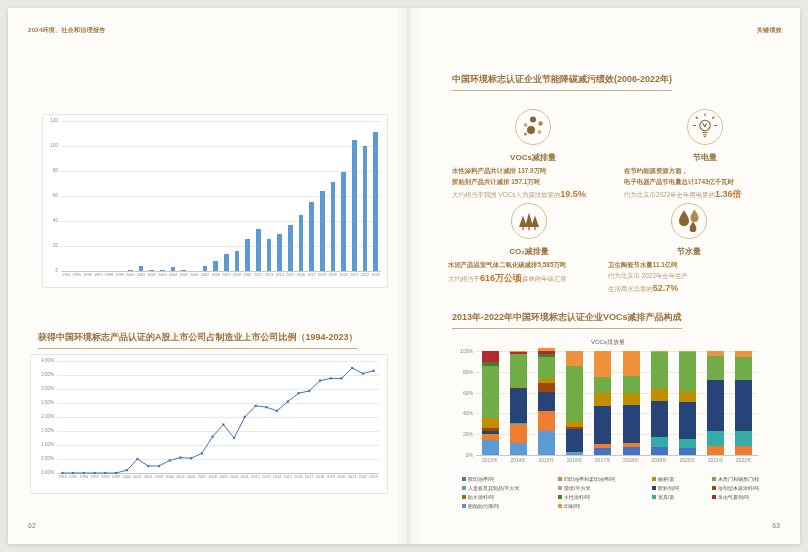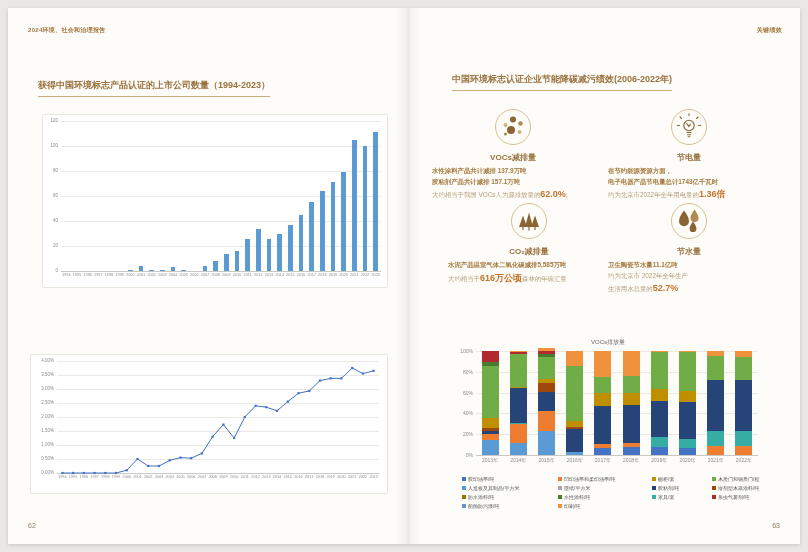--- a/index.html
+++ b/index.html
@@ -44,21 +44,20 @@
   .gridline{position:absolute;height:1px;}
   .chart-subtitle{position:absolute;left:0;right:0;top:0;text-align:center;font-size:6px;color:#666;}
 </style>
 </head>
 <body>
 
 <div class="spread">
 
   <div class="page page-left">
     <div class="running-head rh-left">2024环境、社会和治理报告</div>
-    <div class="sec-title t1">获得中国环境标志产品认证的上市公司数量（1994-2023）</div>
     <div class="chartbox" id="chart1">
         <div class="gridline" style="left: 18px; top: 156px; width: 320px; background: rgb(201, 199, 194);"></div>
         <div class="axis-label" style="left: 0px; top: 153px; width: 15px; text-align: right; font-size: 4.5px;">0</div>
         <div class="gridline" style="left: 18px; top: 131px; width: 320px; background: rgb(235, 233, 228);"></div>
         <div class="axis-label" style="left: 0px; top: 128px; width: 15px; text-align: right; font-size: 4.5px;">20</div>
         <div class="gridline" style="left: 18px; top: 106px; width: 320px; background: rgb(235, 233, 228);"></div>
         <div class="axis-label" style="left: 0px; top: 103px; width: 15px; text-align: right; font-size: 4.5px;">40</div>
         <div class="gridline" style="left: 18px; top: 81px; width: 320px; background: rgb(235, 233, 228);"></div>
         <div class="axis-label" style="left: 0px; top: 78px; width: 15px; text-align: right; font-size: 4.5px;">60</div>
         <div class="gridline" style="left: 18px; top: 56px; width: 320px; background: rgb(235, 233, 228);"></div>
@@ -114,20 +113,21 @@
         <div class="axis-label" style="left: 239px; top: 158px; width: 16.6667px; text-align: center; font-size: 3.8px;">2015</div>
         <div class="axis-label" style="left: 249.667px; top: 158px; width: 16.6667px; text-align: center; font-size: 3.8px;">2016</div>
         <div class="axis-label" style="left: 260.333px; top: 158px; width: 16.6667px; text-align: center; font-size: 3.8px;">2017</div>
         <div class="axis-label" style="left: 271px; top: 158px; width: 16.6667px; text-align: center; font-size: 3.8px;">2018</div>
         <div class="axis-label" style="left: 281.667px; top: 158px; width: 16.6667px; text-align: center; font-size: 3.8px;">2019</div>
         <div class="axis-label" style="left: 292.333px; top: 158px; width: 16.6667px; text-align: center; font-size: 3.8px;">2020</div>
         <div class="axis-label" style="left: 303px; top: 158px; width: 16.6667px; text-align: center; font-size: 3.8px;">2021</div>
         <div class="axis-label" style="left: 313.667px; top: 158px; width: 16.6667px; text-align: center; font-size: 3.8px;">2022</div>
         <div class="axis-label" style="left: 324.333px; top: 158px; width: 16.6667px; text-align: center; font-size: 3.8px;">2023</div>
       </div>
+    <div class="sec-title t2">获得中国环境标志产品认证的A股上市公司占制造业上市公司比例（1994-2023）</div>
     <div class="chartbox" id="chart2">
         <div class="gridline" style="left: 26px; top: 118px; width: 322px; background: rgb(201, 199, 194);"></div>
         <div class="axis-label" style="left: 0px; top: 115px; width: 23px; text-align: right; font-size: 4.5px;">0.00%</div>
         <div class="gridline" style="left: 26px; top: 104px; width: 322px; background: rgb(235, 233, 228);"></div>
         <div class="axis-label" style="left: 0px; top: 101px; width: 23px; text-align: right; font-size: 4.5px;">0.50%</div>
         <div class="gridline" style="left: 26px; top: 90px; width: 322px; background: rgb(235, 233, 228);"></div>
         <div class="axis-label" style="left: 0px; top: 87px; width: 23px; text-align: right; font-size: 4.5px;">1.00%</div>
         <div class="gridline" style="left: 26px; top: 76px; width: 322px; background: rgb(235, 233, 228);"></div>
         <div class="axis-label" style="left: 0px; top: 73px; width: 23px; text-align: right; font-size: 4.5px;">1.50%</div>
         <div class="gridline" style="left: 26px; top: 62px; width: 322px; background: rgb(235, 233, 228);"></div>
@@ -204,36 +204,36 @@
         <div class="axis-label" style="left: 323.533px; top: 120px; width: 16.7333px; text-align: center; font-size: 3.8px;">2022</div>
         <div class="axis-label" style="left: 334.267px; top: 120px; width: 16.7333px; text-align: center; font-size: 3.8px;">2023</div>
       </div>
     <div class="pagenum pn-left">62</div>
   </div>
 
   <div class="page page-right">
     <div class="running-head rh-right">关键绩效</div>
     <div class="sec-title t3">中国环境标志认证企业节能降碳减污绩效(2006-2022年)</div>
     <div id="stats">
-        <div class="stat" style="left: 28px; top: 100px;">
+        <div class="stat" style="left: 48px; top: 100px;">
           <div class="stat-icon" style="width: 38px;"><svg width="38" height="38" viewBox="0 0 38 38">
               <circle cx="19" cy="19" r="17.5" fill="none" stroke="#d6bf94" stroke-width="1"></circle>
               <circle cx="19" cy="11.5" r="3" fill="#8a6533"></circle>
               <circle cx="11.5" cy="17" r="2" fill="#d2b27c"></circle>
               <circle cx="26.5" cy="15.5" r="2.2" fill="#b08a4e"></circle>
               <circle cx="17" cy="22" r="4" fill="#8a6533"></circle>
               <circle cx="25.5" cy="24" r="2" fill="#d2b27c"></circle>
               <circle cx="11.5" cy="26" r="1.6" fill="#b08a4e"></circle>
             </svg></div>
           <div class="stat-title">VOCs减排量</div>
           <div class="stat-line"><span>水性涂料产品共计减排 137.9万吨</span></div>
           <div class="stat-line"><span>胶粘剂产品共计减排 157.1万吨</span></div>
-          <div class="stat-line"><span class="light">大约相当于我国 VOCs人为源排放量的</span><span class="hl">62.0%</span><span class="light">;</span></div>
-        </div>
-        <div class="stat" style="left: 204px; top: 100px;">
+          <div class="stat-line"><span class="light">大约相当于我国 VOCs人为源排放量的</span><span class="hl">19.5%</span><span class="light">;</span></div>
+        </div>
+        <div class="stat" style="left: 220px; top: 100px;">
           <div class="stat-icon" style="width: 38px;"><svg width="38" height="38" viewBox="0 0 38 38">
               <circle cx="19" cy="19" r="17.5" fill="none" stroke="#d6bf94" stroke-width="1"></circle>
               <g stroke="#8a6533" fill="none" stroke-width="1.1" stroke-linecap="round">
                 <circle cx="19" cy="17.5" r="5.2"></circle>
                 <path d="M17 24.5 h4"></path>
                 <path d="M17.5 26.7 h3"></path>
                 <path d="M18.2 28.8 h1.6"></path>
                 <path d="M19 7.5 v-1.8"></path>
                 <path d="M26.5 10.5 l1.5-1.5"></path>
                 <path d="M11.5 10.5 L10 9"></path>
@@ -271,20 +271,21 @@
                 <path transform="translate(24.5,13.5)" d="M0,-6 C2.5,-2.5 4,0 4,2.5 A4,4 0 1,1 -4,2.5 C-4,0 -2.5,-2.5 0,-6 Z" fill="#b08a4e"></path>
                 <path transform="translate(23,24.5) scale(0.85)" d="M0,-6 C2.5,-2.5 4,0 4,2.5 A4,4 0 1,1 -4,2.5 C-4,0 -2.5,-2.5 0,-6 Z" fill="#8a6533"></path>
               </g>
             </svg></div>
           <div class="stat-title">节水量</div>
           <div class="stat-line"><span>卫生陶瓷节水量11.1亿吨</span></div>
           <div class="stat-line"><span class="light">约为北京市 2022年全年生产</span></div>
           <div class="stat-line"><span class="light">生活用水总量的</span><span class="hl">52.7%</span></div>
         </div>
       </div>
+    <div class="sec-title t4">2013年-2022年中国环境标志认证企业VOCs减排产品构成</div>
     <div class="chartbox" id="chart3">
         <div class="chart-subtitle">VOCs排放量</div>
         <div class="gridline" style="left: 26px; top: 117px; width: 282px; background: rgb(201, 199, 194);"></div>
         <div class="axis-label" style="left: 0px; top: 114px; width: 23px; text-align: right; font-size: 5px;">0%</div>
         <div class="gridline" style="left: 26px; top: 96.2px; width: 282px; background: rgb(235, 233, 228);"></div>
         <div class="axis-label" style="left: 0px; top: 93.2px; width: 23px; text-align: right; font-size: 5px;">20%</div>
         <div class="gridline" style="left: 26px; top: 75.4px; width: 282px; background: rgb(235, 233, 228);"></div>
         <div class="axis-label" style="left: 0px; top: 72.4px; width: 23px; text-align: right; font-size: 5px;">40%</div>
         <div class="gridline" style="left: 26px; top: 54.6px; width: 282px; background: rgb(235, 233, 228);"></div>
         <div class="axis-label" style="left: 0px; top: 51.6px; width: 23px; text-align: right; font-size: 5px;">60%</div>

